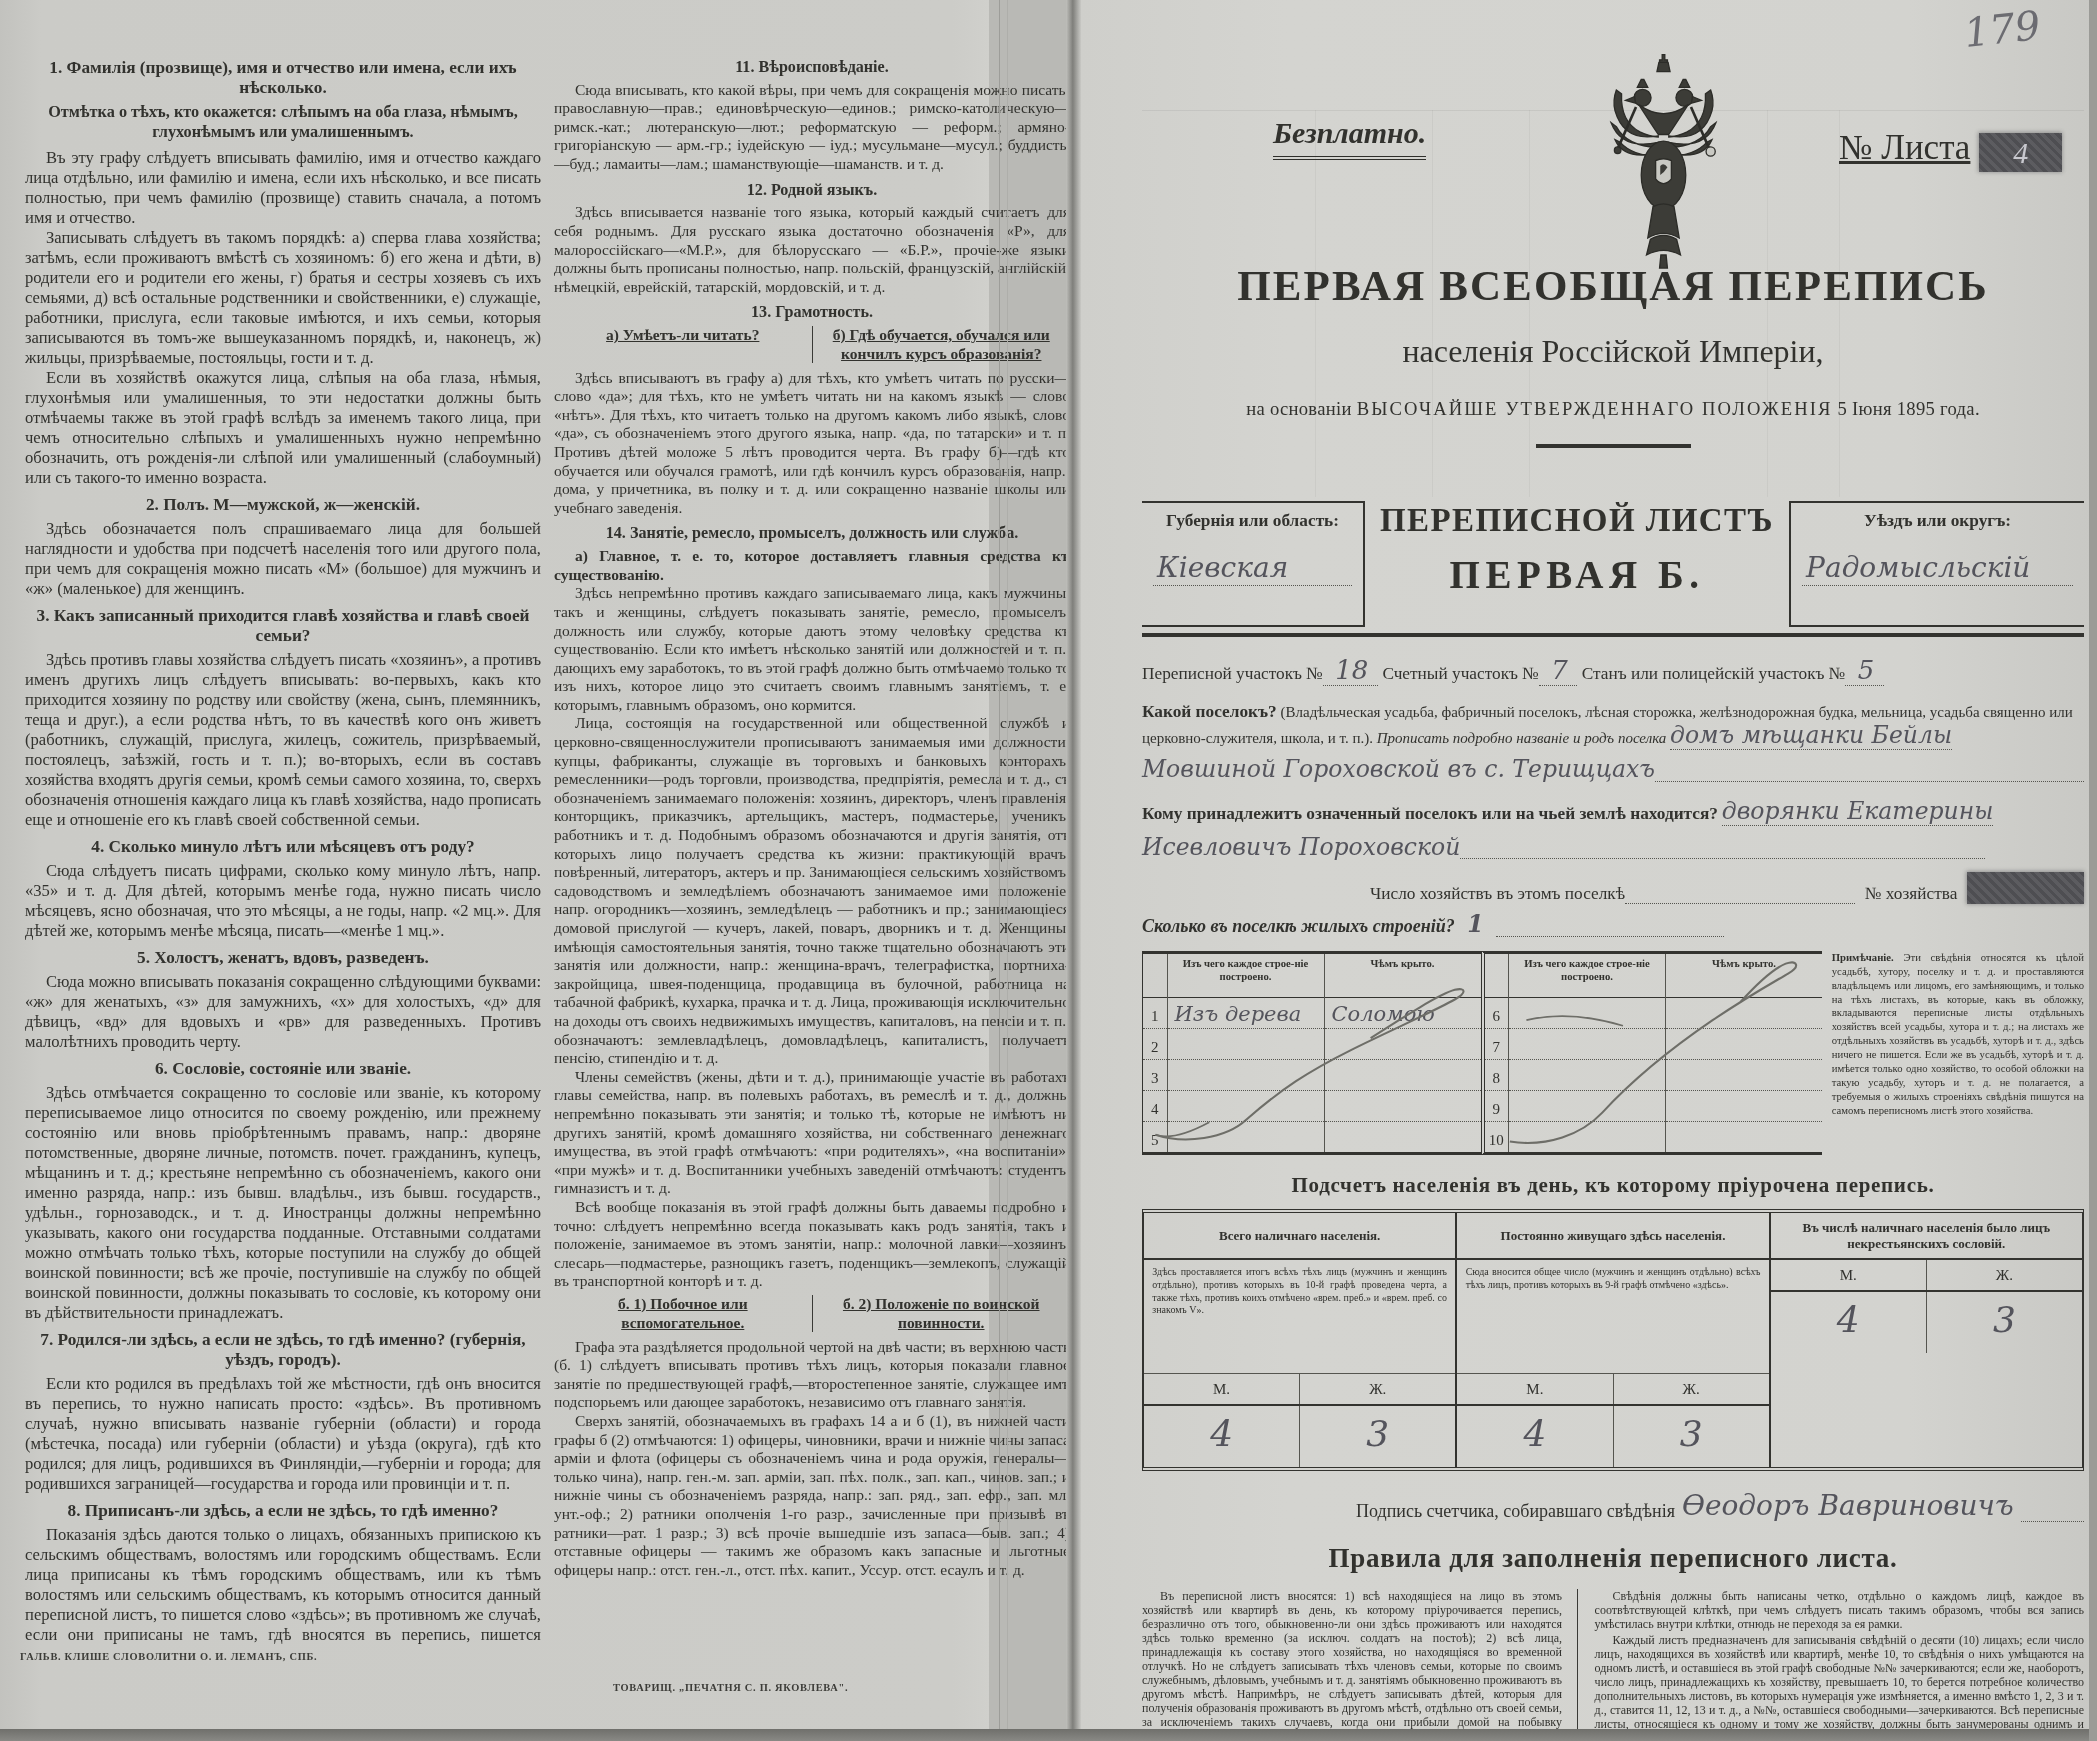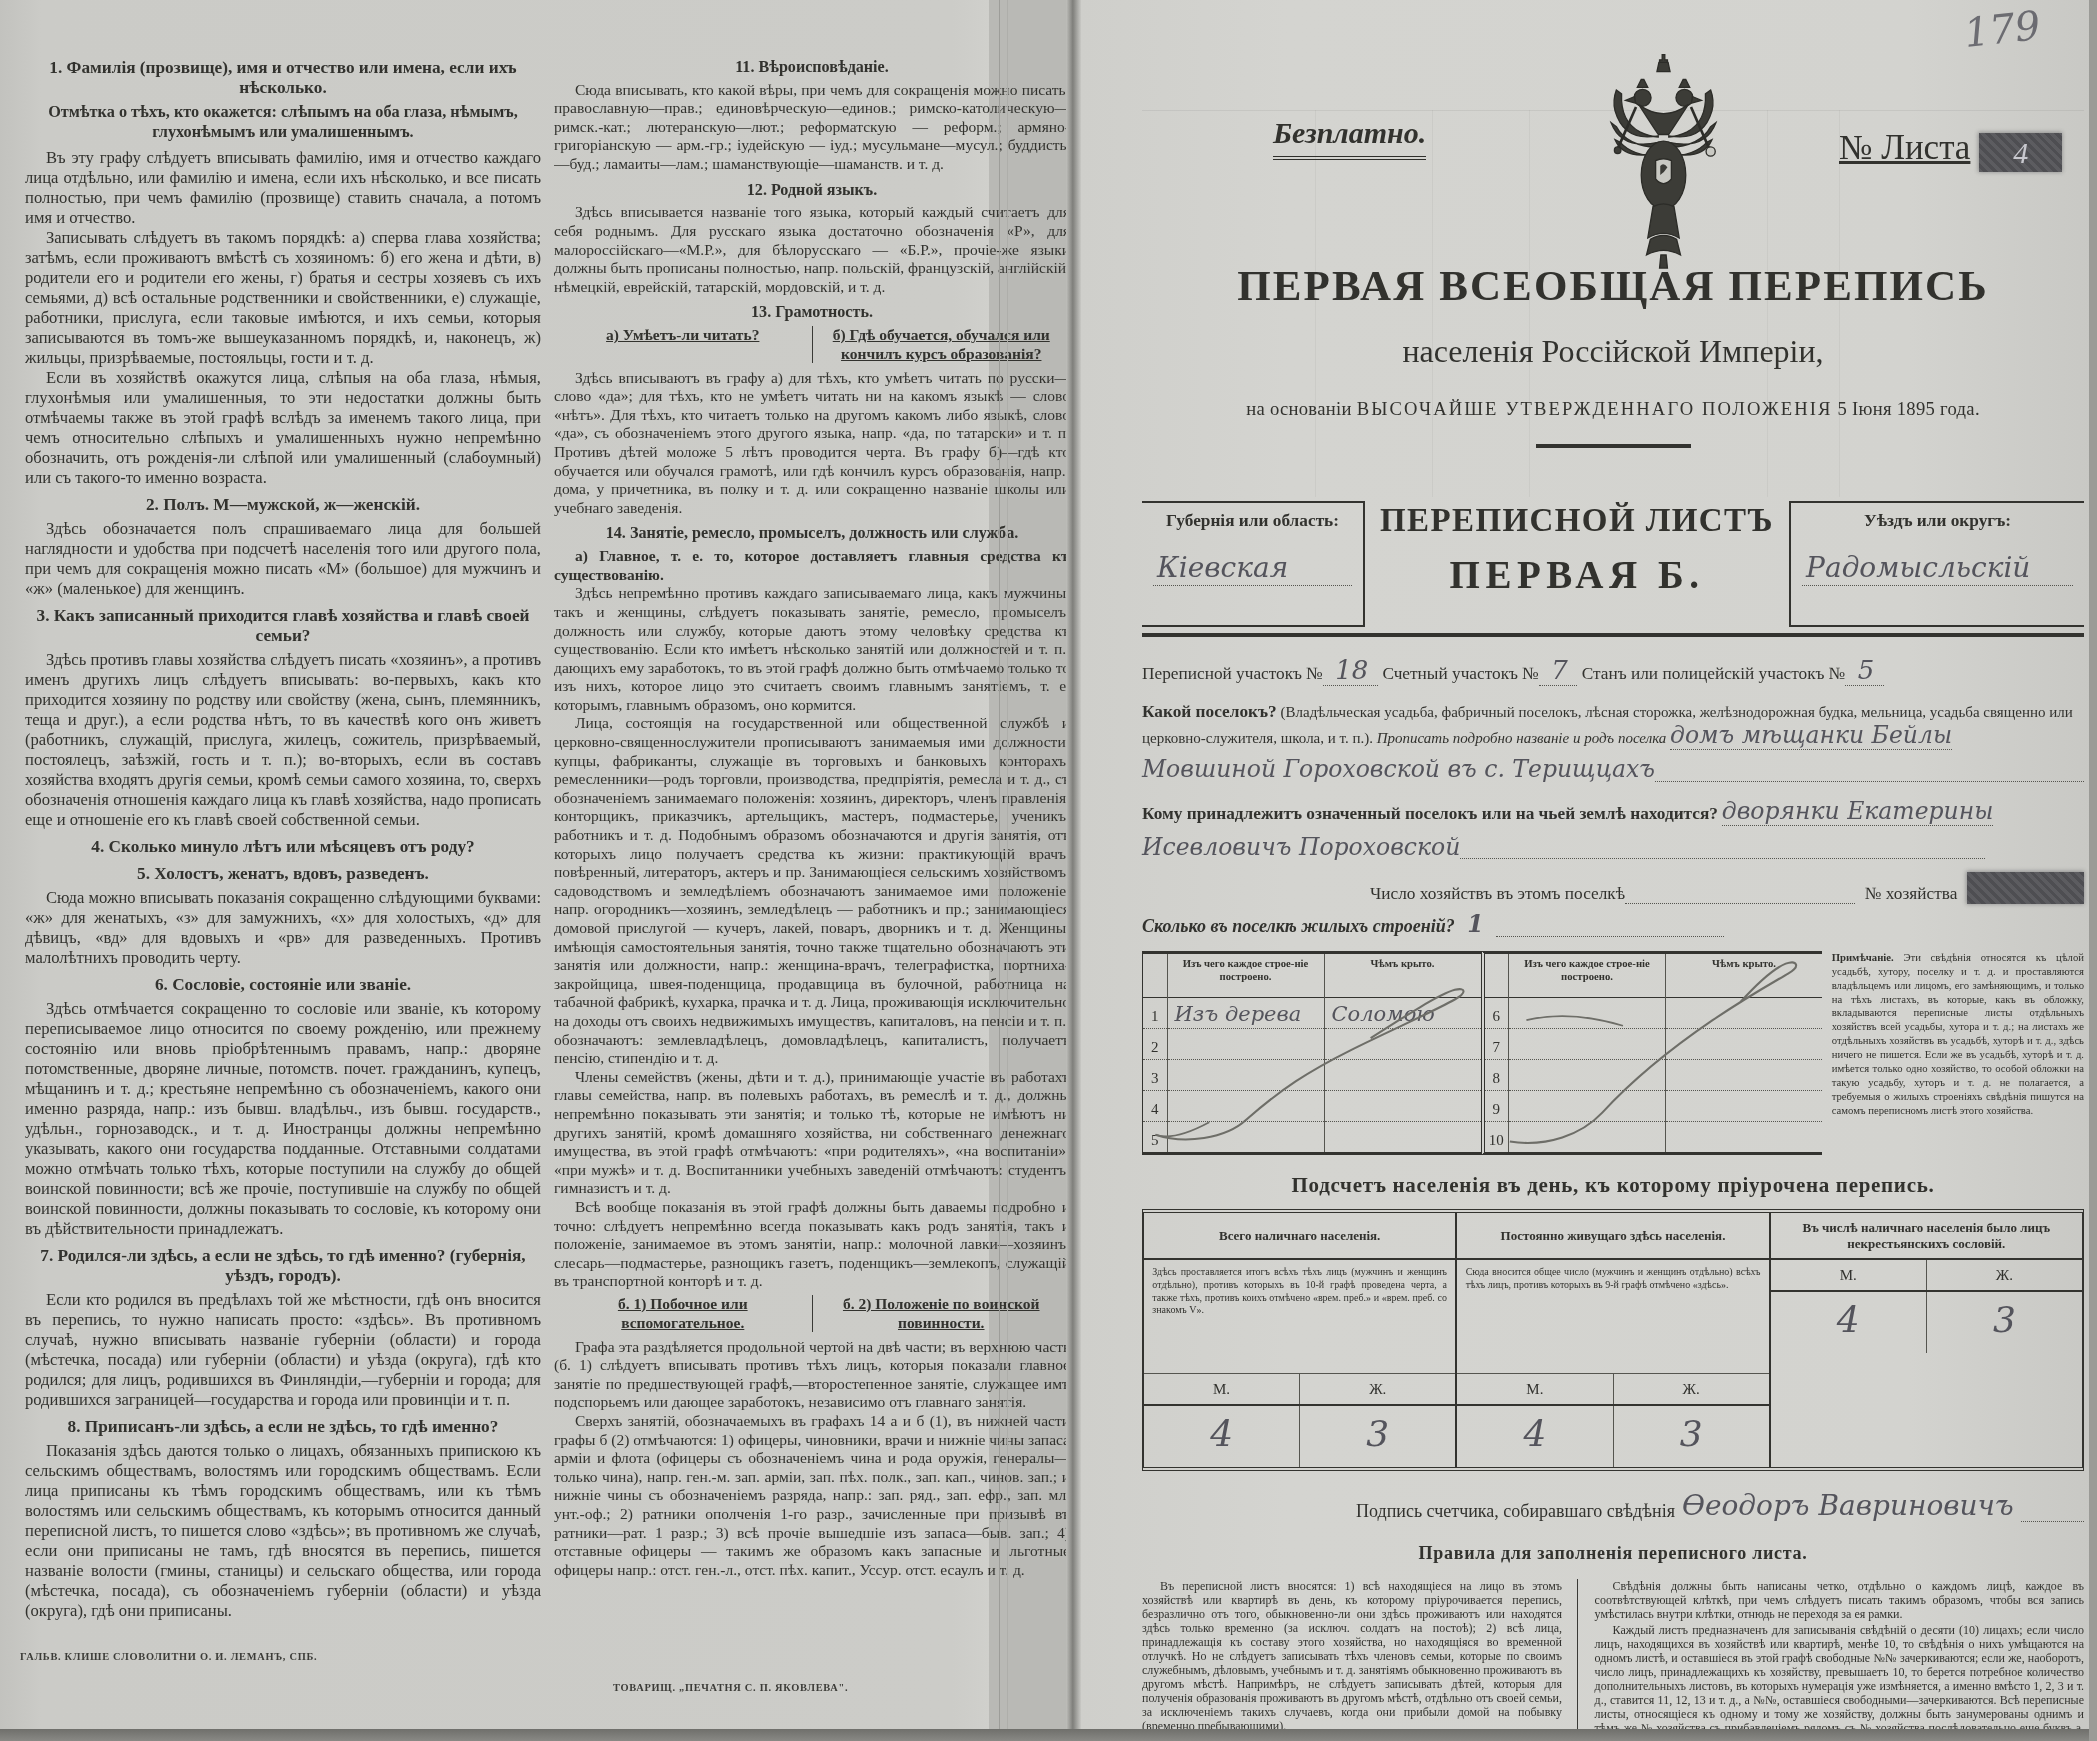--- a/index.html
+++ b/index.html
@@ -96,21 +96,21 @@
   .pg-desc{height:102px;font-size:10px;line-height:1.28;padding:5.5px 8.3px;text-align:justify;border-bottom:1.4px solid #55554f;}
   .pg-mw{display:flex;height:30px;border-bottom:2.1px solid #33332f;}
   .pg-mw div{flex:1;text-align:center;font-size:15px;line-height:30px;}
   .pg-mw div + div{border-left:1.4px solid #55554f;}
   .pg-vals{display:flex;height:61px;}
   .pg-vals div{flex:1;text-align:center;font-size:36px;line-height:55px;}
   .pg-vals div + div{border-left:1.4px solid #55554f;}
   .sig-row{display:flex;align-items:flex-end;margin-top:18px;font-size:18px;padding-left:214px;}
   .sig-hw{font-size:28px;padding:0 7px;white-space:nowrap;}
   
-  .rules-title{text-align:center;font-weight:bold;font-size:18px;letter-spacing:0.7px;margin-top:21px;}
+  .rules-title{text-align:center;font-weight:bold;font-size:27px;letter-spacing:0.7px;margin-top:21px;}
   .rules-cols{display:flex;margin-top:15px;}
   .rcol{text-align:justify;font-size:12px;line-height:14px;}
   .rcol p{margin:0 0 1.4px 0;text-indent:18px;}
   .rcol-l{width:420px;padding-right:15px;}
   .rcol-r{flex:1;border-left:1.4px solid #3a3a36;padding-left:16.6px;}
   
   .bottom-strip{position:absolute;left:0;top:1729px;width:2097px;height:13px;
                 background:linear-gradient(180deg,#6f6f6b,#8b8b87);}
   .right-strip{position:absolute;left:2089px;top:0;width:8.3px;height:1742px;background:#9b9b97;}
 </style>
@@ -124,20 +124,21 @@
         <div class="sec-h">1. Фамилія (прозвище), имя и отчество или имена, если ихъ нѣсколько.</div>
         <div class="sec-sh">Отмѣтка о тѣхъ, кто окажется: слѣпымъ на оба глаза, нѣмымъ, глухонѣмымъ или умалишеннымъ.</div>
         <p>Въ эту графу слѣдуетъ вписывать фамилію, имя и отчество каждаго лица отдѣльно, или фамилію и имена, если ихъ нѣсколько, и все писать полностью, при чемъ фамилію (прозвище) ставить сначала, а потомъ имя и отчество.</p>
         <p>Записывать слѣдуетъ въ такомъ порядкѣ: а) сперва глава хозяйства; затѣмъ, если проживаютъ вмѣстѣ съ хозяиномъ: б) его жена и дѣти, в) родители его и родители его жены, г) братья и сестры хозяевъ съ ихъ семьями, д) всѣ остальные родственники и свойственники, е) служащіе, работники, прислуга, если таковые имѣются, и ихъ семьи, которыя записываются въ томъ-же вышеуказанномъ порядкѣ, и, наконецъ, ж) жильцы, призрѣваемые, постояльцы, гости и т. д.</p>
         <p>Если въ хозяйствѣ окажутся лица, слѣпыя на оба глаза, нѣмыя, глухонѣмыя или умалишенныя, то эти недостатки должны быть отмѣчаемы также въ этой графѣ вслѣдъ за именемъ такого лица, при чемъ относительно слѣпыхъ и умалишенныхъ нужно непремѣнно обозначить, отъ рожденія-ли слѣпой или умалишенный (слабоумный) или съ такого-то именно возраста.</p>
         <div class="sec-h">2. Полъ. М—мужской, ж—женскій.</div>
         <p>Здѣсь обозначается полъ спрашиваемаго лица для большей наглядности и удобства при подсчетѣ населенія того или другого пола, при чемъ для сокращенія можно писать «М» (большое) для мужчинъ и «ж» (маленькое) для женщинъ.</p>
         <div class="sec-h">3. Какъ записанный приходится главѣ хозяйства и главѣ своей семьи?</div>
         <p>Здѣсь противъ главы хозяйства слѣдуетъ писать «хозяинъ», а противъ именъ другихъ лицъ слѣдуетъ вписывать: во-первыхъ, какъ кто приходится хозяину по родству или свойству (жена, сынъ, племянникъ, теща и друг.), а если родства нѣтъ, то въ качествѣ кого онъ живетъ (работникъ, служащій, прислуга, жилецъ, сожитель, призрѣваемый, постоялецъ, заѣзжій, гость и т. п.); во-вторыхъ, если въ составъ хозяйства входятъ другія семьи, кромѣ семьи самого хозяина, то, сверхъ обозначенія отношенія каждаго лица къ главѣ хозяйства, надо прописать еще и отношеніе его къ главѣ своей собственной семьи.</p>
         <div class="sec-h">4. Сколько минуло лѣтъ или мѣсяцевъ отъ роду?</div>
+        <p>Сюда слѣдуетъ писать цифрами, сколько кому минуло лѣтъ, напр. «35» и т. д. Для дѣтей, которымъ менѣе года, нужно писать число мѣсяцевъ, ясно обозначая, что это мѣсяцы, а не годы, напр. «2 мц.». Для дѣтей же, которымъ менѣе мѣсяца, писать—«менѣе 1 мц.».</p>
         <div class="sec-h">5. Холостъ, женатъ, вдовъ, разведенъ.</div>
         <p>Сюда можно вписывать показанія сокращенно слѣдующими буквами: «ж» для женатыхъ, «з» для замужнихъ, «х» для холостыхъ, «д» для дѣвицъ, «вд» для вдовыхъ и «рв» для разведенныхъ. Противъ малолѣтнихъ проводить черту.</p>
         <div class="sec-h">6. Сословіе, состояніе или званіе.</div>
         <p>Здѣсь отмѣчается сокращенно то сословіе или званіе, къ которому переписываемое лицо относится по своему рожденію, или прежнему состоянію или вновь пріобрѣтеннымъ правамъ, напр.: дворяне потомственные, дворяне личные, потомств. почет. гражданинъ, купецъ, мѣщанинъ и т. д.; крестьяне непремѣнно съ обозначеніемъ, какого они именно разряда, напр.: изъ бывш. владѣльч., изъ бывш. государств., удѣльн., горнозаводск., и т. д. Иностранцы должны непремѣнно указывать, какого они государства подданные. Отставными солдатами можно отмѣчать только тѣхъ, которые поступили на службу до общей воинской повинности; всѣ же прочіе, поступившіе на службу по общей воинской повинности, должны показывать то сословіе, къ которому они въ дѣйствительности принадлежатъ.</p>
         <div class="sec-h">7. Родился-ли здѣсь, а если не здѣсь, то гдѣ именно? (губернія, уѣздъ, городъ).</div>
         <p>Если кто родился въ предѣлахъ той же мѣстности, гдѣ онъ вносится въ перепись, то нужно написать просто: «здѣсь». Въ противномъ случаѣ, нужно вписывать названіе губерніи (области) и города (мѣстечка, посада) или губерніи (области) и уѣзда (округа), гдѣ кто родился; для лицъ, родившихся въ Финляндіи,—губерніи и города; для родившихся заграницей—государства и города или провинціи и т. п.</p>
         <div class="sec-h">8. Приписанъ-ли здѣсь, а если не здѣсь, то гдѣ именно?</div>
         <p>Показанія здѣсь даются только о лицахъ, обязанныхъ припискою къ сельскимъ обществамъ, волостямъ или городскимъ обществамъ. Если лица приписаны къ тѣмъ городскимъ обществамъ, или къ тѣмъ волостямъ или сельскимъ обществамъ, къ которымъ относится данный переписной листъ, то пишется слово «здѣсь»; въ противномъ же случаѣ, если они приписаны не тамъ, гдѣ вносятся въ перепись, пишется названіе волости (гмины, станицы) и сельскаго общества, или города (мѣстечка, посада), съ обозначеніемъ губерніи (области) и уѣзда (округа), гдѣ они приписаны.</p>
       </div>
     <div class="lcol" id="lcol2">

